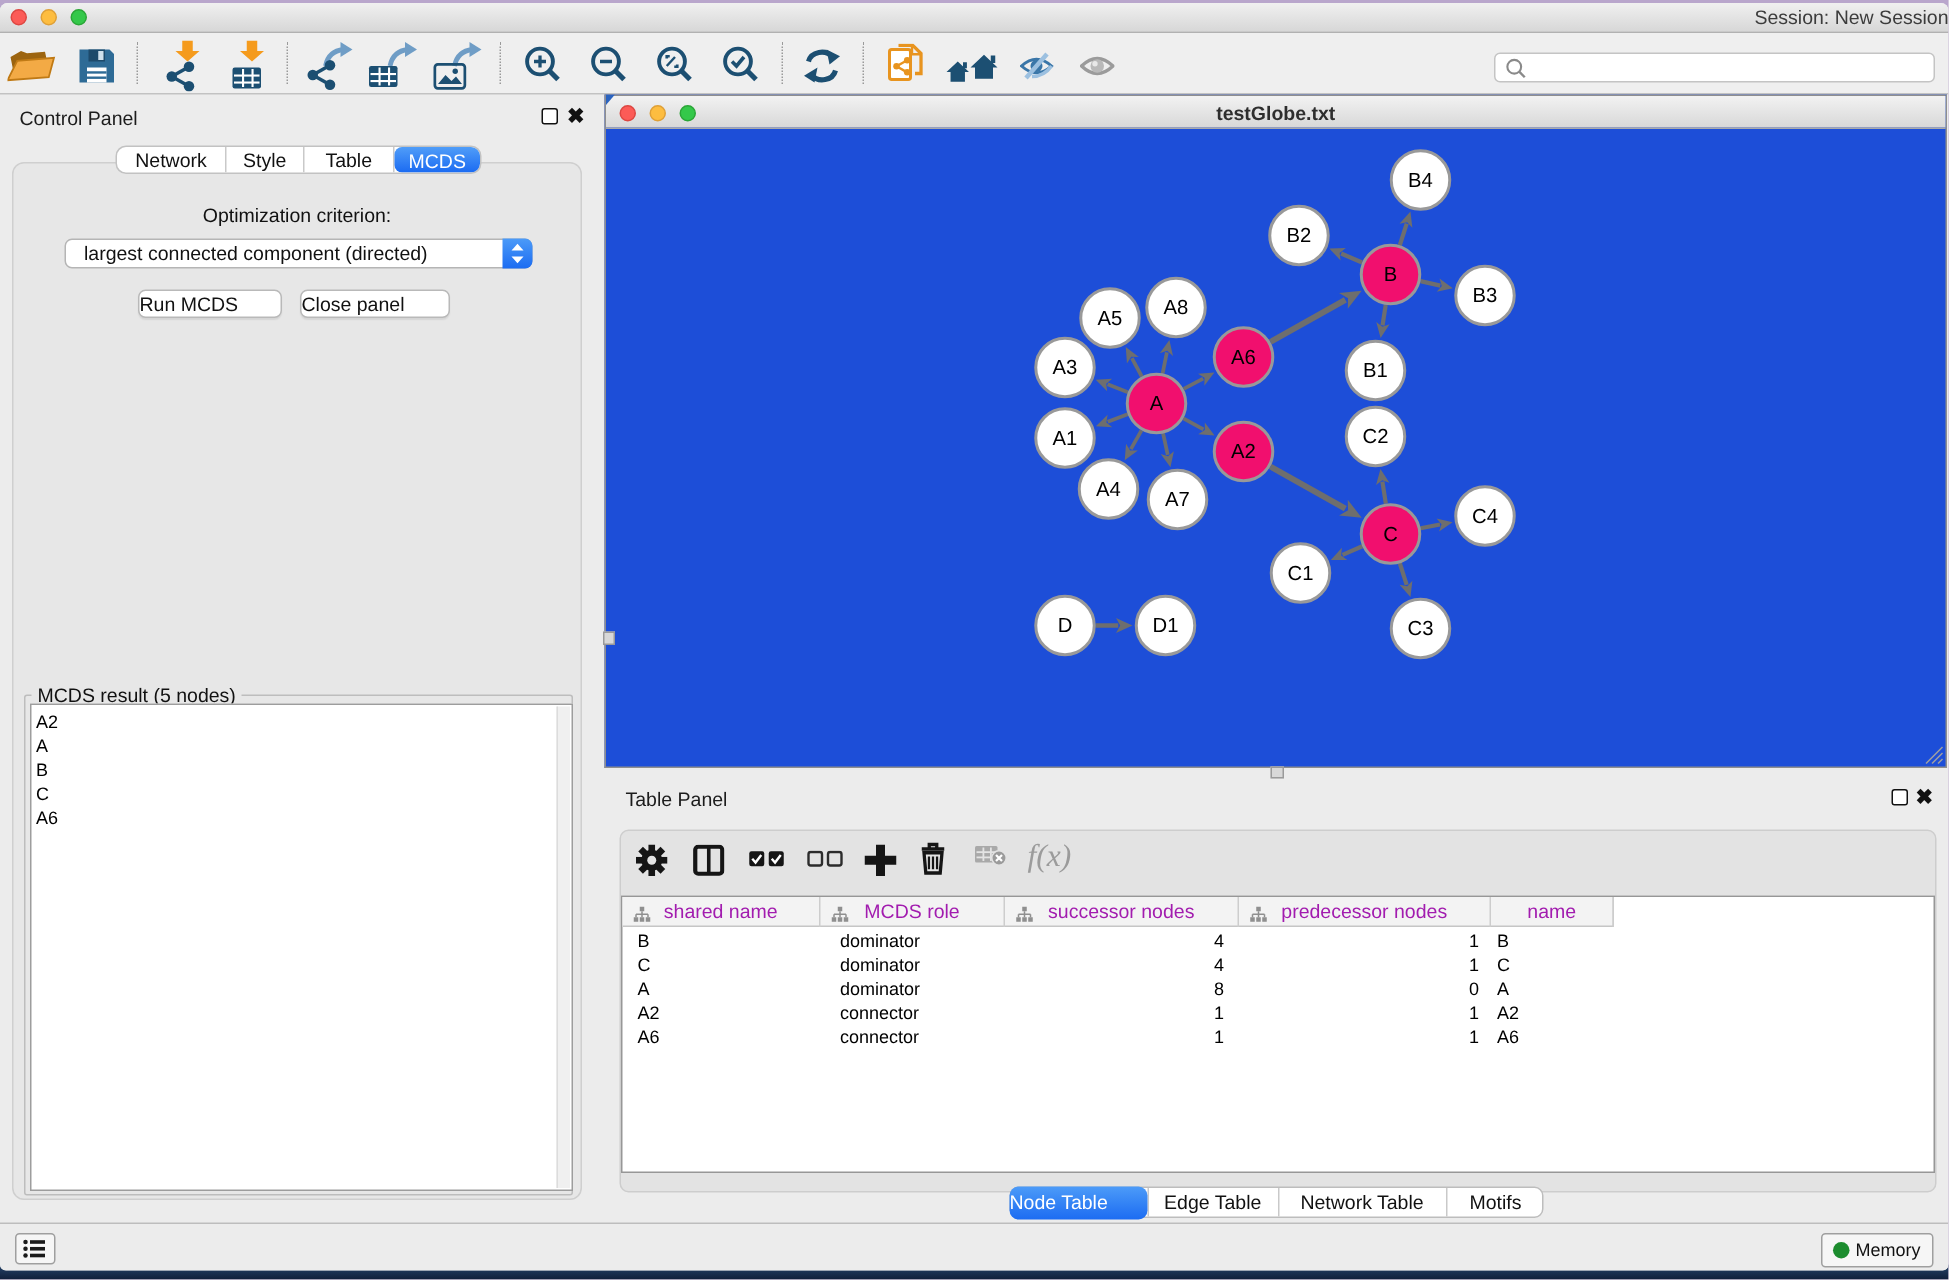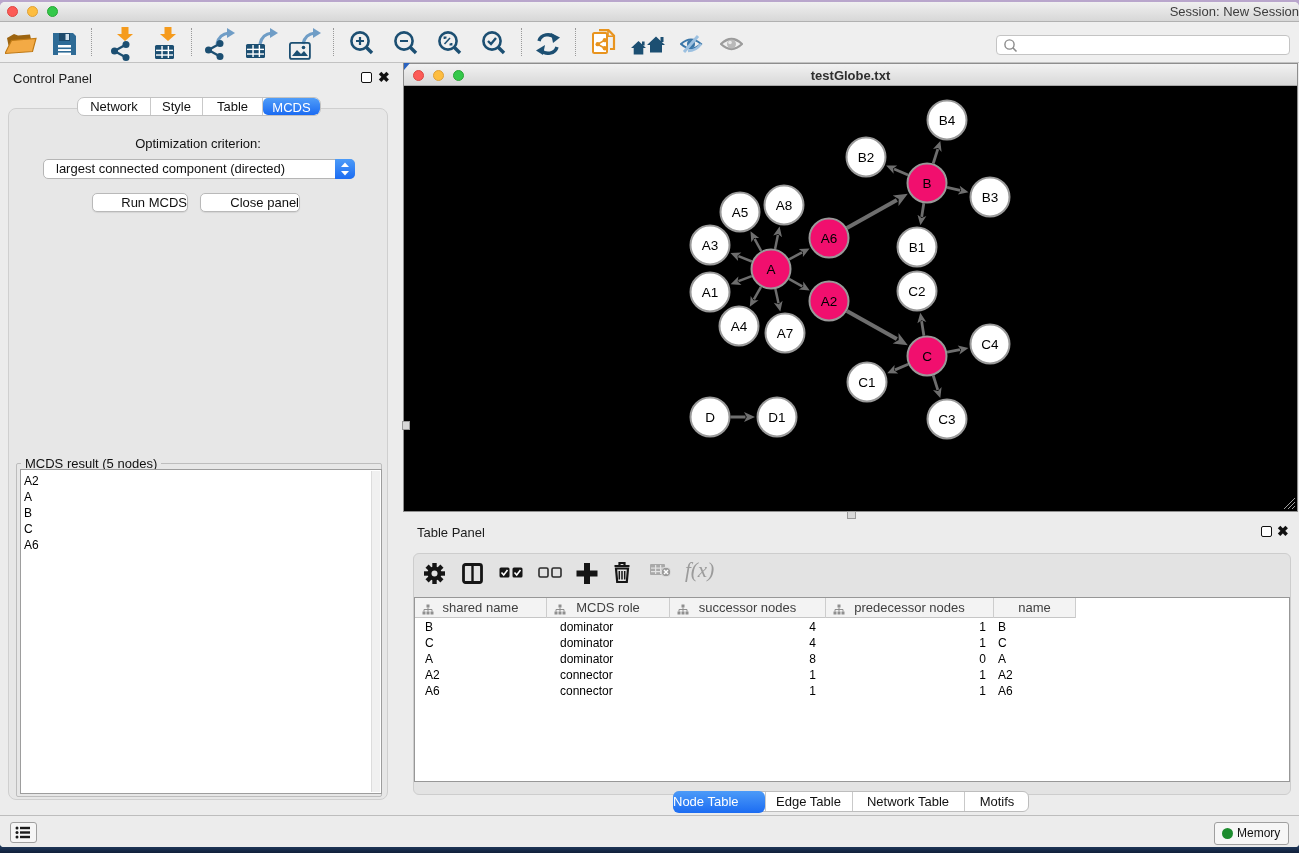--- a/index.html
+++ b/index.html
@@ -21,46 +21,46 @@
 .floatsq{width:11px;height:11px;border:1.6px solid #111;border-radius:2px;background:#fff}
 .closex{font-size:14px;font-weight:bold;color:#111;line-height:13px}
 #cp-panel{left:8px;top:106px;width:380px;height:692px;background:#e7e7e7;border:1px solid #cfcfcf;border-radius:8px}
 #cp-tabs{left:77px;top:95px;height:19px;background:#fff;border:1px solid #c2c2c2;border-radius:7px;display:flex;overflow:hidden}
 .cptab{font-size:13px;color:#111;text-align:center;line-height:17px;border-right:1px solid #c9c9c9}
 .cptab:last-child{border-right:none}
 #tab-mcds{background:linear-gradient(180deg,#509df8,#1b6bf2);color:#fff;border-radius:5px;line-height:19px}
 #opt-label{left:8px;top:134px;width:380px;text-align:center;font-size:13px;color:#111}
 #dropdown{left:43px;top:157px;width:312px;height:20px;background:#fff;border:1px solid #b5b5b5;border-radius:5px;font-size:13px;color:#111;line-height:18px;padding-left:12px}
 #dd-btn{right:-1px;top:-1px;width:20px;height:20px;background:linear-gradient(180deg,#4c9bf8,#1c6cf2);border-radius:0 5px 5px 0}
-.btn{background:#fff;border:1px solid #b9b9b9;border-radius:5px;font-size:13px;color:#111;text-align:right;height:19px;line-height:17px;box-shadow:0 1px 1px rgba(0,0,0,0.08)}
+.btn{background:#fff;border:1px solid #b9b9b9;border-radius:5px;font-size:13px;color:#111;text-align:left;height:19px;line-height:17px;box-shadow:0 1px 1px rgba(0,0,0,0.08)}
 #btn-run{left:92px;top:191px;width:96px}
 #btn-close{left:200px;top:191px;width:100px}
 
 #grp{left:16px;top:461px;width:366px;height:334px;border:1px solid #bdbdbd;border-radius:2px}
 #grp-label{left:21px;top:454px;background:#e7e7e7;padding:0 4px;font-size:13px;color:#111}
 #grp-list{left:20px;top:467px;width:362px;height:325px;background:#fff;border:1px solid #9d9d9d;font-size:12px;color:#000;padding:3px 0 0 3px;line-height:16px}
 #grp-scroll{right:1px;top:1px;bottom:1px;width:9px;background:#f0f0f0;border-left:1px solid #dcdcdc}
 
-#gwin{left:403px;top:61px;width:895px;height:449px;background:#000000;border:1px solid #8e8e8e;border-top:none}
+#gwin{left:403px;top:61px;width:895px;height:449px;background:#1d4ed8;border:1px solid #8e8e8e;border-top:none}
 #gwin-title{left:0;top:0;width:100%;height:23px;background:linear-gradient(180deg,#f2f2f2,#d8d8d8);border-top:1px solid #8e8e8e;border-bottom:1px solid #a9a9a9;text-align:center;font-size:13px;font-weight:bold;color:#2e2e2e;line-height:23px}
 .tl2{width:11px;height:11px;border-radius:50%;top:6px}
 #g-r{left:9px;background:#fc5b57;border:1px solid #dd4742}
 #g-y{left:29px;background:#fdbd40;border:1px solid #dfa037}
 #g-g{left:49px;background:#34c84a;border:1px solid #2aa637}
 #gwin-grip{right:1px;bottom:1px;width:13px;height:13px}
 #lhandle{left:402px;top:419px;width:8px;height:9px;background:#d8d8d8;border:1px solid #9a9a9a}
 #bhandle{left:847px;top:509px;width:9px;height:8px;background:#d8d8d8;border:1px solid #9a9a9a}
 
 #tp-title{left:417px;top:523px;font-size:13px;color:#1c1c1c}
 #tp-float{left:1261px;top:524px}
 #tp-close{left:1277px;top:523px}
 #tp-box{left:413px;top:551px;width:878px;height:242px;background:#e3e3e3;border:1px solid #cdcdcd;border-radius:6px}
 #tbl{left:414px;top:595px;width:876px;height:185px;background:#fff;border:1px solid #979797}
 #tbl-head{left:0;top:0;width:661px;height:20px;background:#f3f3f3;border-bottom:1px solid #c6c6c6;border-right:1px solid #c6c6c6}
-.th{position:absolute;top:0;height:20px;border-right:1px solid #cdcdcd;font-size:13px;color:#404040;text-align:center;line-height:20px}
+.th{position:absolute;top:0;height:20px;border-right:1px solid #cdcdcd;font-size:13px;color:#a21caf;text-align:center;line-height:20px}
 .thicon{position:absolute;left:7px;top:4px}
 .td{position:absolute;font-size:12px;color:#000;line-height:16px}
 
 #btabs{left:673px;top:789px;width:356px;height:21px;background:#fff;border:1px solid #bdbdbd;border-radius:6px}
 .btsep{position:absolute;top:0;bottom:0;width:0;border-left:1px solid #c9c9c9}
 .btlabel{position:absolute;top:0;height:21px;font-size:13px;color:#111;text-align:center;line-height:20px}
 #bt-node{left:-1px;top:-1px;width:92px;height:22px;background:linear-gradient(180deg,#4c9bf8,#1c6cf2);border-radius:6px;color:#fff;font-size:13px;text-align:left;line-height:21px}
 
 #status{left:0;top:813px;width:100%;height:32px;background:#ececec;border-top:1px solid #bdbdbd}
 #sb-btn{left:10px;top:6px;width:27px;height:21px;background:#f6f6f6;border:1px solid #9f9f9f;border-radius:3px}

